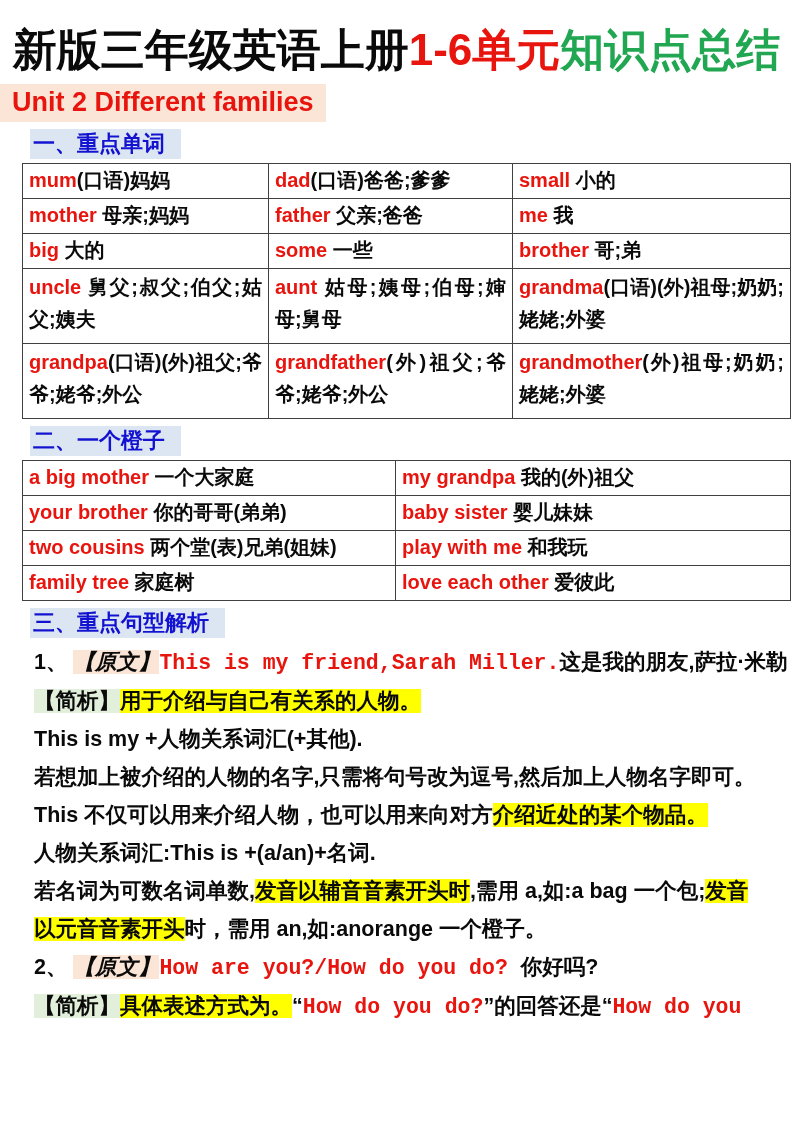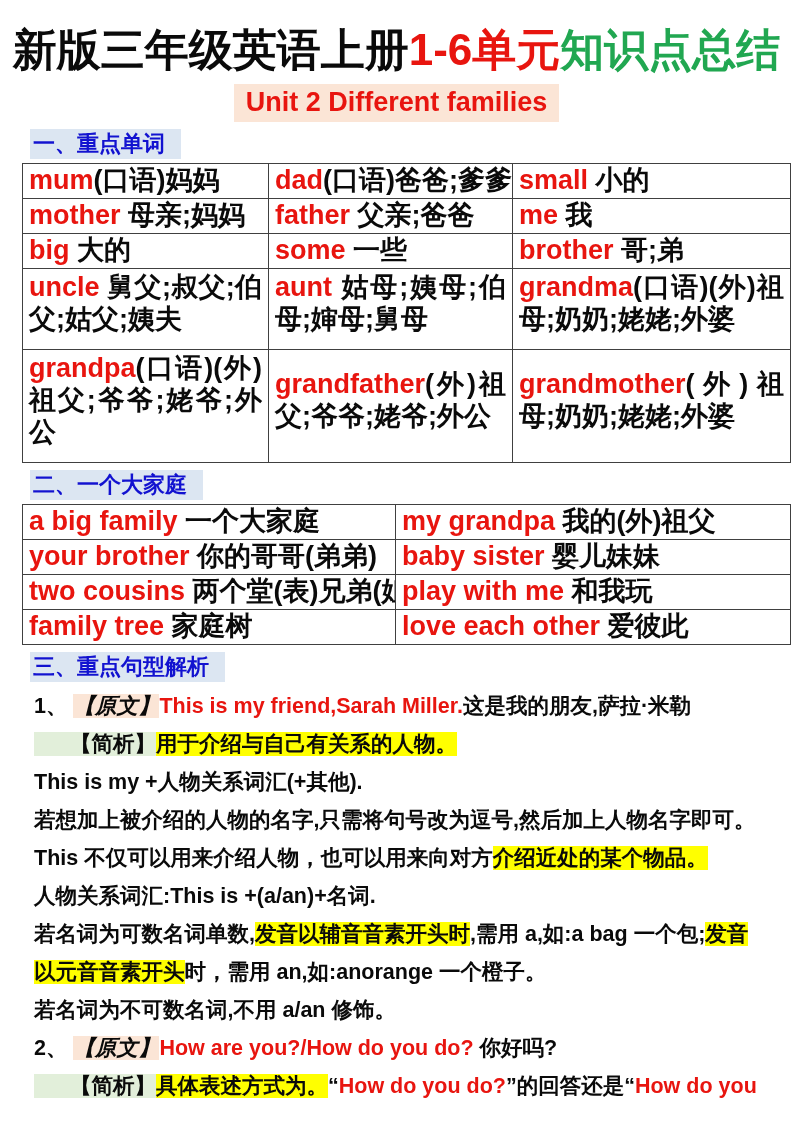--- a/index.html
+++ b/index.html
@@ -6,40 +6,40 @@
   .page {
     position:relative; width:793px; height:1122px; background:#ffffff;
     font-family:"Liberation Sans","DejaVu Sans",sans-serif;
     font-weight:700; color:var(--text,#0a0a0a); overflow:hidden;
   }
   .title { padding-top:24px; text-align:center; font-size:44px; line-height:52px; letter-spacing:0px; white-space:nowrap; }
   .t-black { color:var(--text,#0a0a0a); }
   .t-red   { color:var(--red,#e8150f); }
   .t-green { color:var(--green,#21a751); }
 
-  .subtitle-row { text-align:center; margin-top:8px; }
+  .subtitle-row { text-align:left; margin-top:8px; }
   .subtitle { display:inline-block; background:var(--peach_bg,#fbe5d6); color:var(--red,#e8150f);
               font-size:27px; line-height:34px; padding:1px 12px 3px; }
 
   .sec-row { margin:7px 4px 4px 30px; }
   .sec-head { display:inline-block; background:var(--section_bg,#dce6f2); color:var(--blue,#1212d0);
               font-size:22px; line-height:27px; padding:1px 16px 2px 3px; }
 
   table.tbl { border-collapse:collapse; table-layout:fixed; margin-left:22px; width:768px; }
-  table.tbl td { border:1.6px solid var(--border,#404040); font-size:27px; line-height:27px;
+  table.tbl td { border:1.6px solid var(--border,#404040); font-size:20px; line-height:27px;
                  padding:3px 6px 4px; vertical-align:middle; overflow:hidden; white-space:nowrap; }
-  table.tbl td.multi { white-space:normal; line-height:32px; text-align:justify; padding-top:2px; padding-bottom:14px; }
+  table.tbl td.multi { white-space:normal; line-height:32px; text-align:justify; padding-top:2px; padding-bottom:8px; }
   .en { color:var(--red,#e8150f); }
   .zh { color:var(--text,#0a0a0a); }
 
   .pattern-lines { margin:5px 0 0 34px; width:745px; }
   .pline { font-size:21.5px; line-height:38px; white-space:nowrap; }
-  .seg-red   { color:var(--red,#e8150f); }
+  .seg-red   { color:var(--red,#e8150f);font-family:Liberation Mono, monospace; }
   .seg-orig  { background:var(--peach_bg,#fbe5d6);font-style:italic; }
-  .seg-brief { background:var(--brief_bg,#e2efda);padding-left:36px; }
+  .seg-brief { background:var(--brief_bg,#e2efda); }
   .seg-hl    { background:var(--highlight,#ffff00);margin-top:20px; }
 </style>
 </head>
 <body>
 
 <div class="page">
 
   <div class="title"><span class="t-black">新版三年级英语上册</span><span class="t-red">1-6单元</span><span class="t-green">知识点总结</span></div>
 
   <div class="subtitle-row">
@@ -79,31 +79,31 @@
         </tr>
         <tr>
           <td class="multi"><span class="en">grandpa</span><span class="zh">(口语)(外)祖父;爷爷;姥爷;外公</span></td>
           <td class="multi"><span class="en">grandfather</span><span class="zh">(外)祖父;爷爷;姥爷;外公</span></td>
           <td class="multi"><span class="en">grandmother</span><span class="zh">(外)祖母;奶奶;姥姥;外婆</span></td>
         </tr>
       </tbody>
   </table>
 
   <div class="sec-row">
-    <span class="sec-head">二、一个大家庭</span>
+    <span class="sec-head">二、一个橙子</span>
   </div>
 
   <table class="tbl">
     <colgroup>
         <col style="width:373px">
         <col style="width:395px">
       </colgroup>
     <tbody id="phrase-body">
         <tr>
-          <td><span class="en">a big family</span><span class="zh"> 一个大家庭</span></td>
+          <td><span class="en">a big mother</span><span class="zh"> 一个大家庭</span></td>
           <td><span class="en">my grandpa</span><span class="zh"> 我的(外)祖父</span></td>
         </tr>
         <tr>
           <td><span class="en">your brother</span><span class="zh"> 你的哥哥(弟弟)</span></td>
           <td><span class="en">baby sister</span><span class="zh"> 婴儿妹妹</span></td>
         </tr>
         <tr>
           <td><span class="en">two cousins</span><span class="zh"> 两个堂(表)兄弟(姐妹)</span></td>
           <td><span class="en">play with me</span><span class="zh"> 和我玩</span></td>
         </tr>
@@ -120,18 +120,17 @@
 
   <div class="pattern-lines" id="pattern-lines">
       <div class="pline"><span>1、 </span><span class="seg-orig">【原文】</span><span class="seg-red">This is my friend,Sarah Miller.</span><span>这是我的朋友,萨拉·米勒</span></div>
       <div class="pline"><span class="seg-brief">【简析】</span><span class="seg-hl">用于介绍与自己有关系的人物。</span></div>
       <div class="pline"><span>This is my +人物关系词汇(+其他).</span></div>
       <div class="pline"><span>若想加上被介绍的人物的名字,只需将句号改为逗号,然后加上人物名字即可。</span></div>
       <div class="pline"><span>This 不仅可以用来介绍人物，也可以用来向对方</span><span class="seg-hl">介绍近处的某个物品。</span></div>
       <div class="pline"><span>人物关系词汇:This is +(a/an)+名词.</span></div>
       <div class="pline"><span>若名词为可数名词单数,</span><span class="seg-hl">发音以辅音音素开头时</span><span>,需用 a,如:a bag 一个包;</span><span class="seg-hl">发音</span></div>
       <div class="pline"><span class="seg-hl">以元音音素开头</span><span>时，需用 an,如:anorange 一个橙子。</span></div>
-      <div class="pline"><span>若名词为不可数名词,不用 a/an 修饰。</span></div>
       <div class="pline"><span>2、 </span><span class="seg-orig">【原文】</span><span class="seg-red">How are you?/How do you do?  </span><span>你好吗?</span></div>
       <div class="pline"><span class="seg-brief">【简析】</span><span class="seg-hl">具体表述方式为。</span><span>“</span><span class="seg-red">How do you do?</span><span>”的回答还是“</span><span class="seg-red">How do you</span></div>
     </div>
 
 </div>
 
 </body></html>

